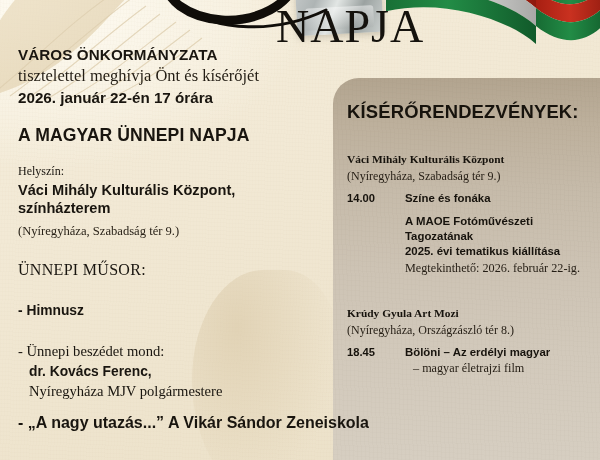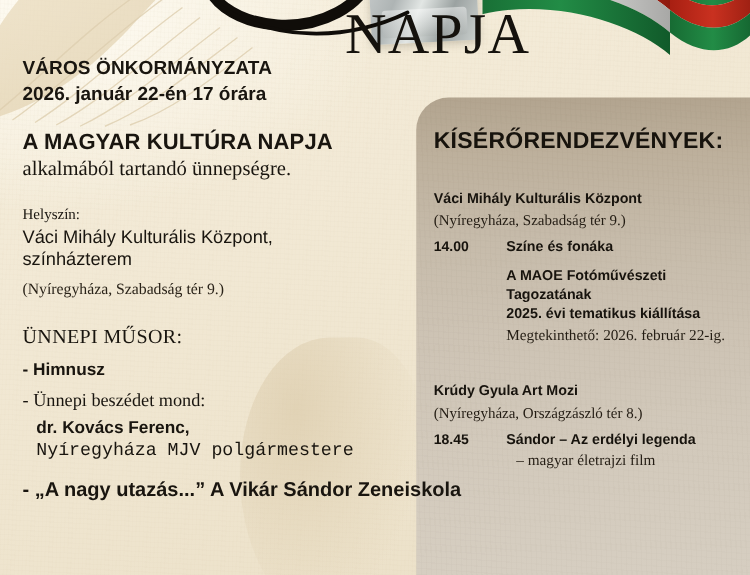--- a/index.html
+++ b/index.html
@@ -155,44 +155,44 @@
     line-height: 20px;
     margin-top: 2px;
   }
   .venue-label {
     font-size: 12px;
     line-height: 19px;
     margin-top: 17px;
   }
   .venue-name {
     font-family: "Liberation Sans", sans-serif;
-    font-weight: normal;
+    font-weight: bold;
     font-size: 14.6px;
     line-height: 17.5px;
     margin-top: 1px;
   }
   .venue-addr {
     font-size: 12.6px;
     line-height: 16px;
     margin-top: 5px;
     color: #2a2319;
   }
   .programme-head {
     font-size: 16px;
     line-height: 19px;
     margin-top: 21px;
     letter-spacing: .3px;
   }
   .prog-item {
     font-size: 14.6px;
     line-height: 19px;
-    margin-top: 7px;
+    margin-top: 22px;
   }
   .prog-item.b { font-family: "Liberation Sans", sans-serif; font-weight: bold; font-size: 13.8px; }
-  .prog-sub   { font-size: 14.6px; line-height: 19px; margin-top: 1px; font-family: Liberation Mono, monospace; }
+  .prog-sub   { font-size: 14.6px; line-height: 19px; margin-top: 1px; }
   .prog-sub.b { font-family: "Liberation Sans", sans-serif; font-weight: bold; font-size: 13.8px; padding-left: 11px; }
   .prog-sub.i { padding-left: 11px; }
   .prog-last  {
     font-family: "Liberation Sans", sans-serif;
     font-weight: bold;
     font-size: 16px;
     line-height: 19px;
     margin-top: 12px;
     white-space: nowrap;
   }
@@ -233,21 +233,21 @@
   .rp-title {
     font-family: "Liberation Sans", sans-serif;
     font-weight: bold;
     font-size: 18.4px;
     line-height: 20px;
     letter-spacing: .2px;
   }
   .venue-block { margin-top: 30px; }
   .venue-block.v2 { margin-top: 30px; }
   .vb-name {
-    font-family: Liberation Sans, sans-serif;
+    font-family: Liberation Serif, serif;
     font-weight: bold;
     font-size: 11.4px;
     line-height: 15px;
   }
   .vb-addr {
     font-size: 12px;
     line-height: 16px;
     margin-top: 1px;
     color: #241d14;
   }
@@ -359,24 +359,24 @@
       <path d="M150,14 C180,38 208,30 226,2 L226,-14 C208,12 180,20 150,-6 Z" fill="url(#wh)"></path>
       <path d="M150,52 C180,76 208,68 226,40 L226,22 C206,50 178,58 150,34 Z" fill="url(#rd)"></path>
       <path d="M150,70 C180,94 208,86 226,58 L226,40 C208,68 180,76 150,52 Z" fill="url(#gr)"></path>
     </svg>
   </div>
 
   <div class="headline">NAPJA</div>
 
   <div class="left-col">
     <div class="org-line">VÁROS ÖNKORMÁNYZATA</div>
+    <div class="invite-line">tisztelettel meghívja Önt és kísérőjét</div>
     <div class="date-line">2026. január 22-én 17 órára</div>
 
-    <div class="occasion-title">A MAGYAR KULTÚRA NAPJA</div>
-    <div class="occasion-sub">alkalmából tartandó ünnepségre.</div>
+    <div class="occasion-title">A MAGYAR ÜNNEPI NAPJA</div>
 
     <div class="venue-label">Helyszín:</div>
     <div class="venue-name">Váci Mihály Kulturális Központ,</div>
     <div class="venue-name">színházterem</div>
     <div class="venue-addr">(Nyíregyháza, Szabadság tér 9.)</div>
 
     <div class="programme-head">ÜNNEPI MŰSOR:</div>
 
     <div class="prog-item b">- Himnusz</div>
 
@@ -406,21 +406,21 @@
       </div>
 
       <div class="venue-block v2">
         <div class="vb-name">Krúdy Gyula Art Mozi</div>
         <div class="vb-addr">(Nyíregyháza, Országzászló tér 8.)</div>
 
 
         <div class="ev-row">
           <div class="ev-time">18.45</div>
           <div class="ev-body">
-            <div class="ev-title">Sándor – Az erdélyi legenda</div>
+            <div class="ev-title">Bölöni – Az erdélyi magyar</div>
             <div class="ev-sub">– magyar életrajzi film</div>
           </div>
         </div>
       </div>
 
     </div>
   </div>
 
 </div>
 

